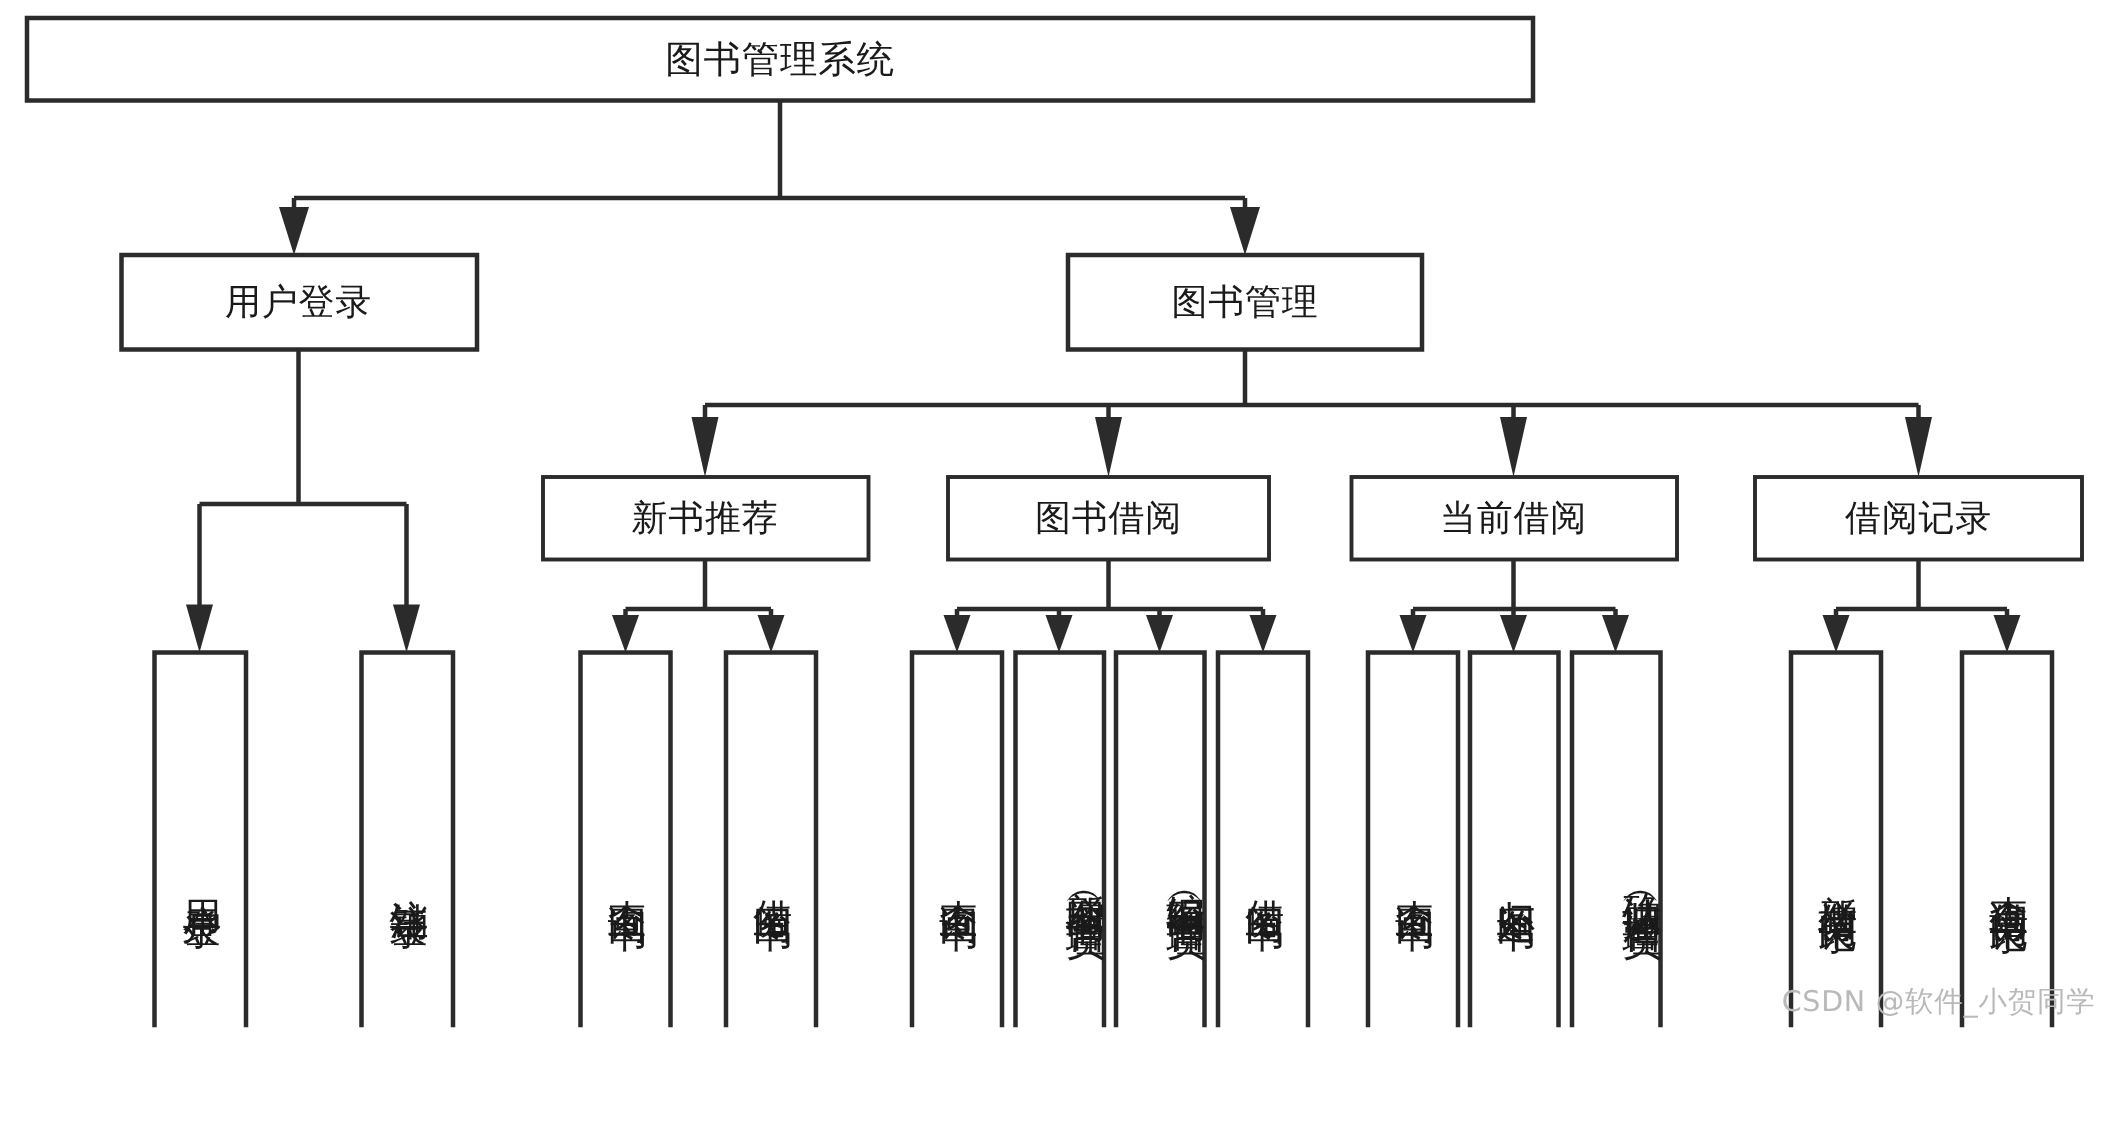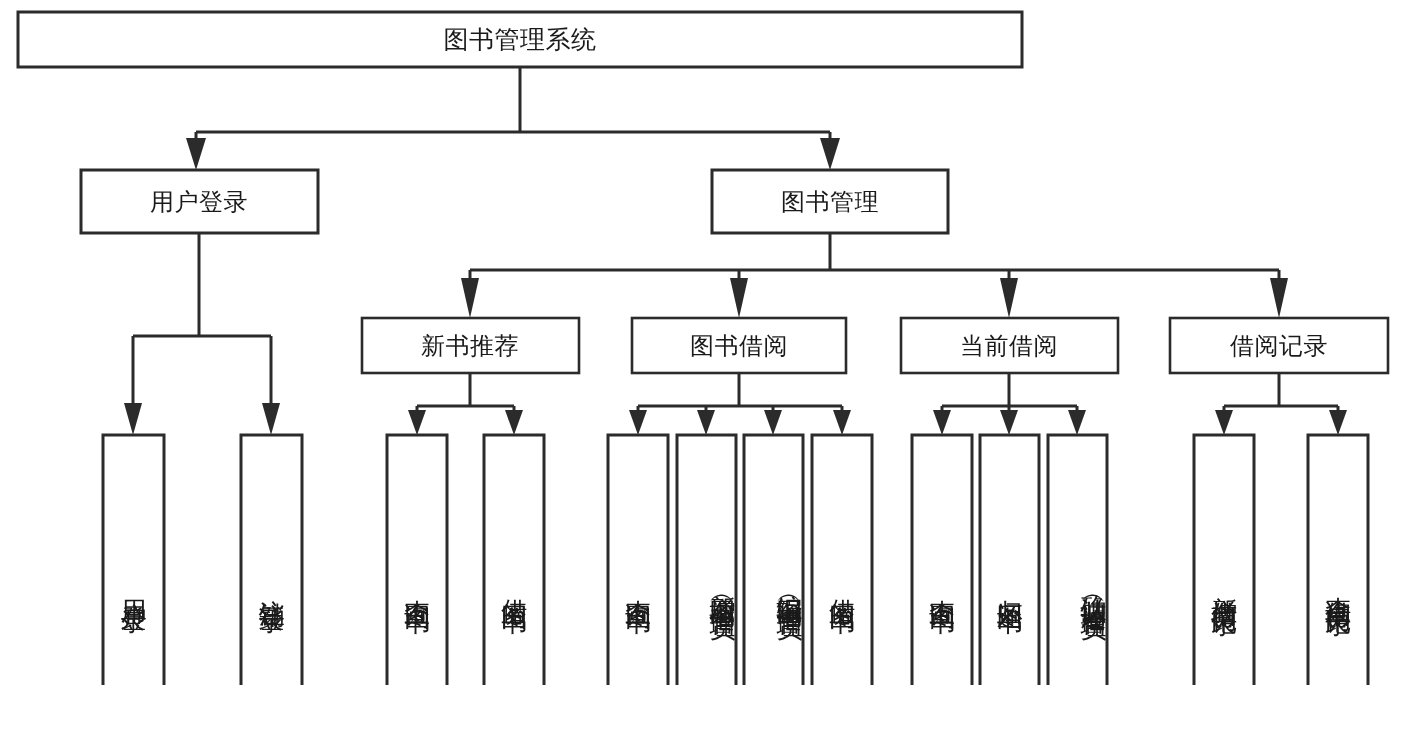--- a/index.html
+++ b/index.html
@@ -232,14 +232,15 @@
   <div class="vlabel" style="left:744px; top:441px; width:59px; height:292px;">编辑图书（管理员）</div>
   <div class="vlabel centered" style="left:812px; top:435px; width:60px; height:300px;">借阅图书</div>
 
   <div class="vlabel centered" style="left:912px; top:435px; width:60px; height:300px;">查询图书</div>
   <div class="vlabel centered" style="left:980px; top:435px; width:59px; height:300px;">归还图书</div>
   <div class="vlabel" style="left:1048px; top:441px; width:59px; height:292px;">确认归还（管理员）</div>
 
   <div class="vlabel centered" style="left:1194px; top:435px; width:60px; height:300px;">新增借阅记录</div>
   <div class="vlabel centered" style="left:1308px; top:435px; width:60px; height:300px;">查询借阅记录</div>
 
+  <div class="watermark">CSDN @软件_小贺同学</div>
 
 </div>
 
 </body></html>

